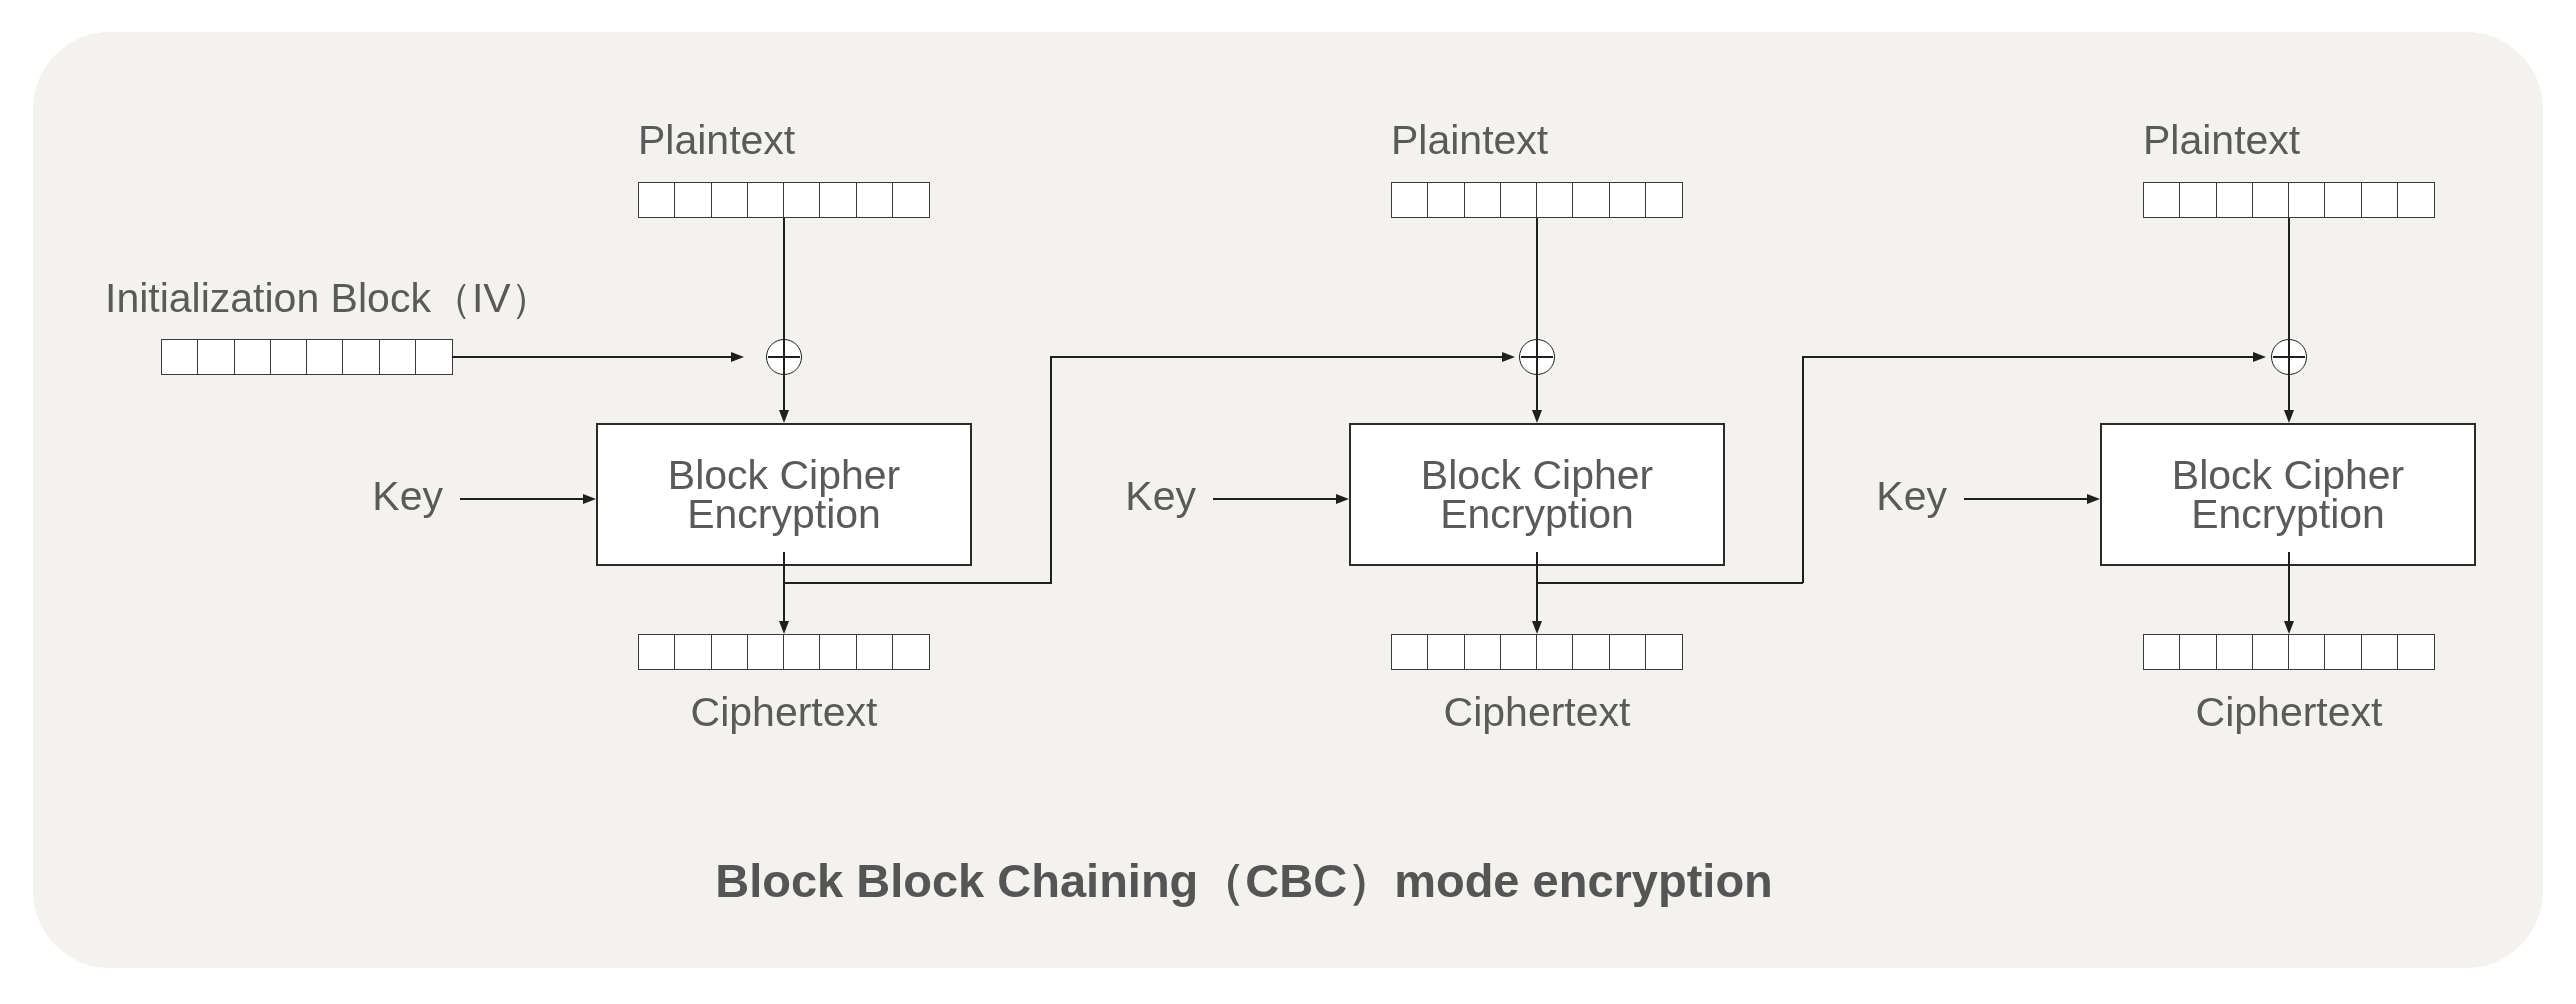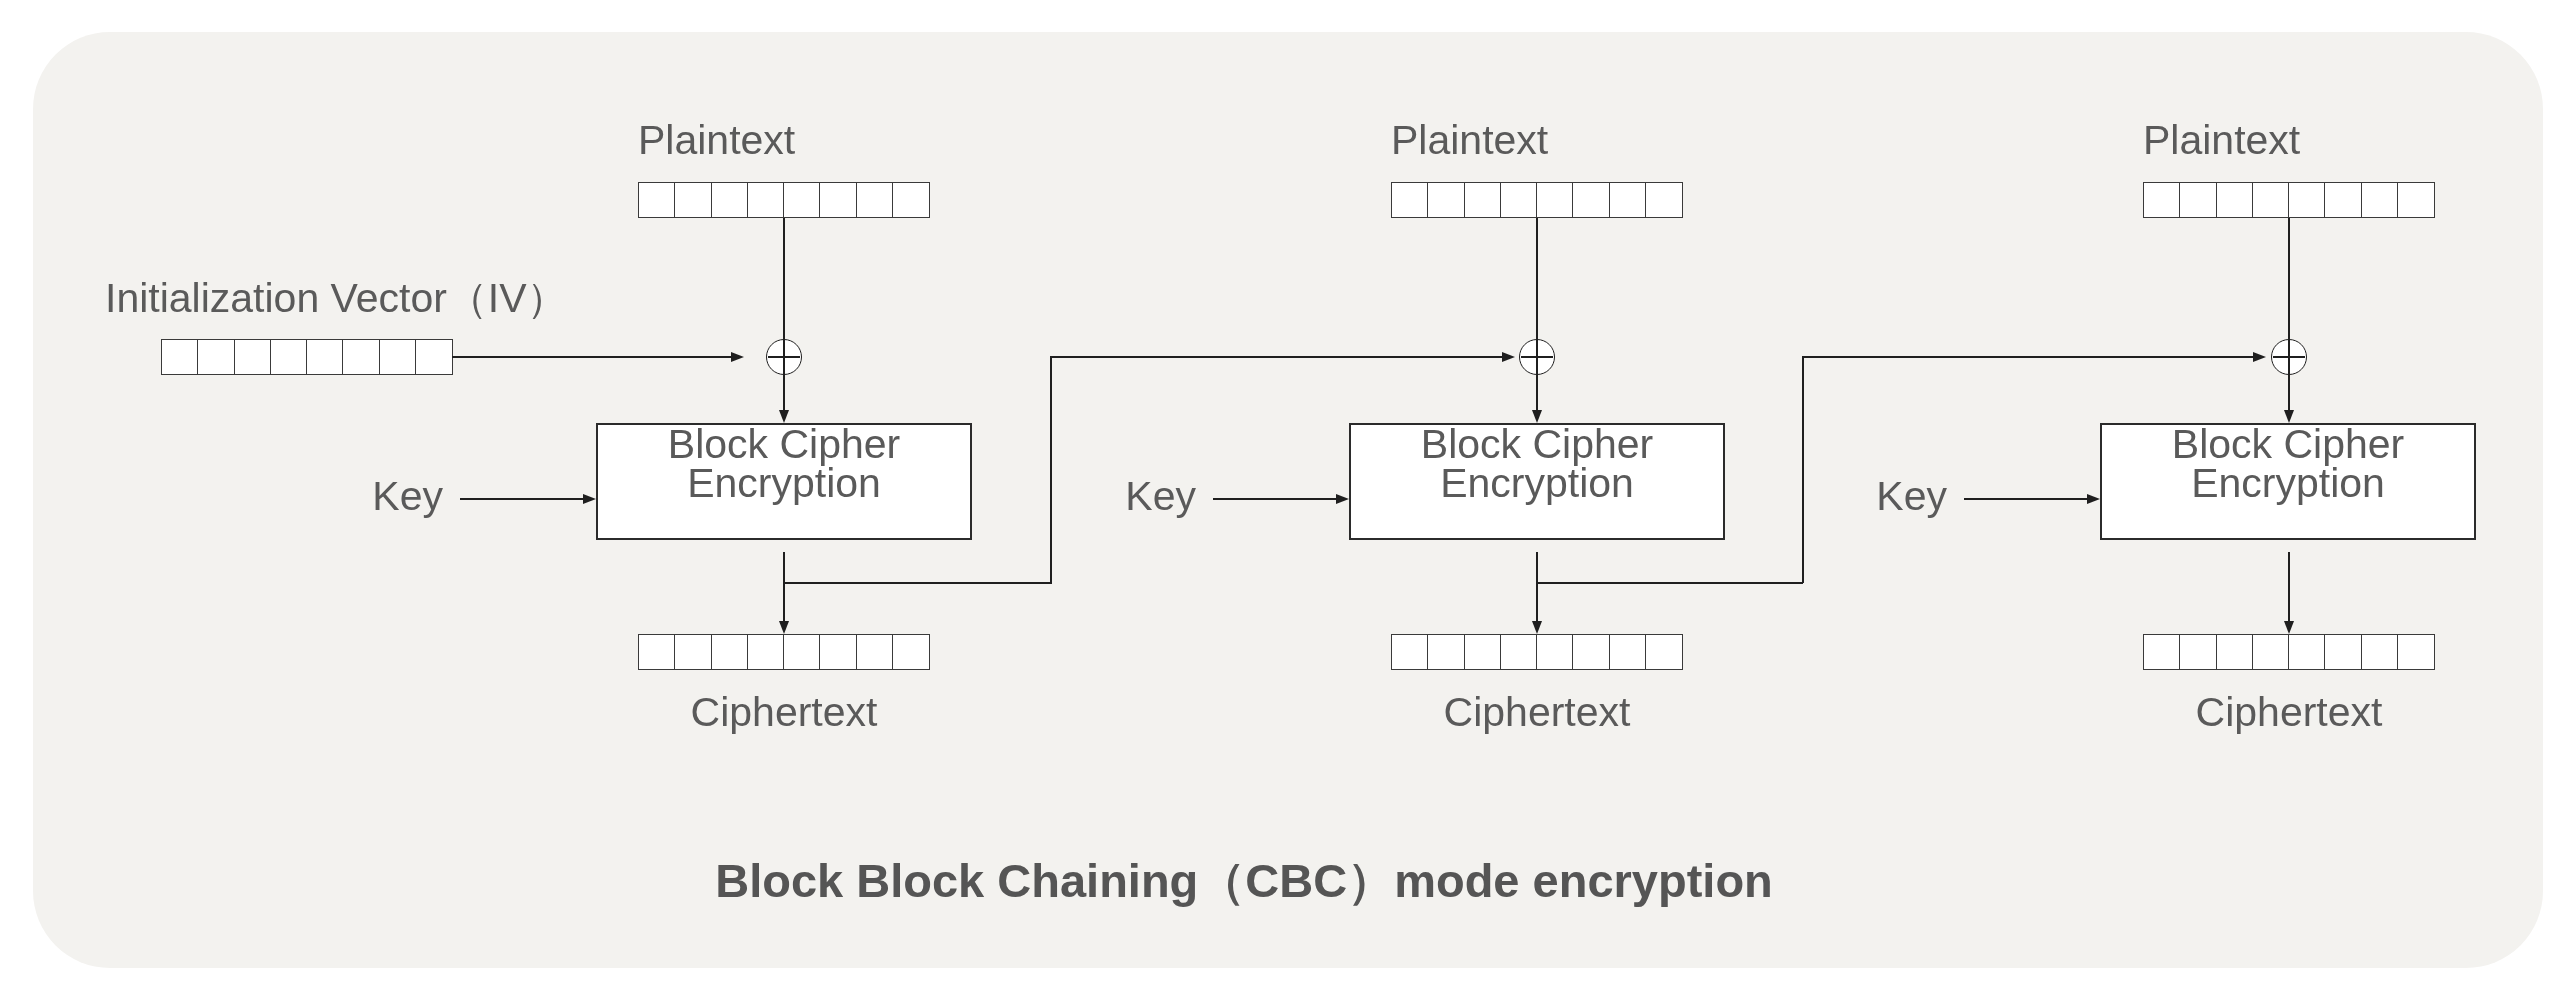--- a/index.html
+++ b/index.html
@@ -58,23 +58,23 @@
     position:absolute;width:36px;height:36px;box-sizing:border-box;
     border:1.7px solid var(--line);border-radius:50%;
     background:var(--fill);z-index:1;
   }
   .xor-bar{
     position:absolute;left:1.1px;right:1.1px;top:50%;margin-top:-0.8px;
     height:1.7px;background:var(--line);
   }
 
   .box{
-    position:absolute;width:376px;height:117px;box-sizing:border-box;
+    position:absolute;width:376px;height:143px;box-sizing:border-box;
     background:var(--fill);border:2.2px solid var(--box-border);
-    display:flex;flex-direction:column;align-items:center;
+    display:flex;flex-direction:column;align-items:center;justify-content:center;
     z-index:1;
   }
   .box span{
     font-size:41px;line-height:39px;color:var(--text);white-space:nowrap;
   }
 
   .key-label{width:154px;text-align:right;}
   .cipher-label{width:292px;text-align:center;}
 
   .caption{
@@ -85,21 +85,21 @@
 </style>
 </head>
 <body>
 
 <div id="canvas">
   <div class="panel"></div>
 
   <div class="diagram">
 
     <div>
-      <div class="label" style="left:105px;top:278px;">Initialization Vector（IV）</div>
+      <div class="label" style="left:105px;top:278px;">Initialization Block（IV）</div>
       <div class="cells" style="left:161px;top:339px;">
           <div class="cell"></div>
           <div class="cell"></div>
           <div class="cell"></div>
           <div class="cell"></div>
           <div class="cell"></div>
           <div class="cell"></div>
           <div class="cell"></div>
           <div class="cell"></div>
         </div>

